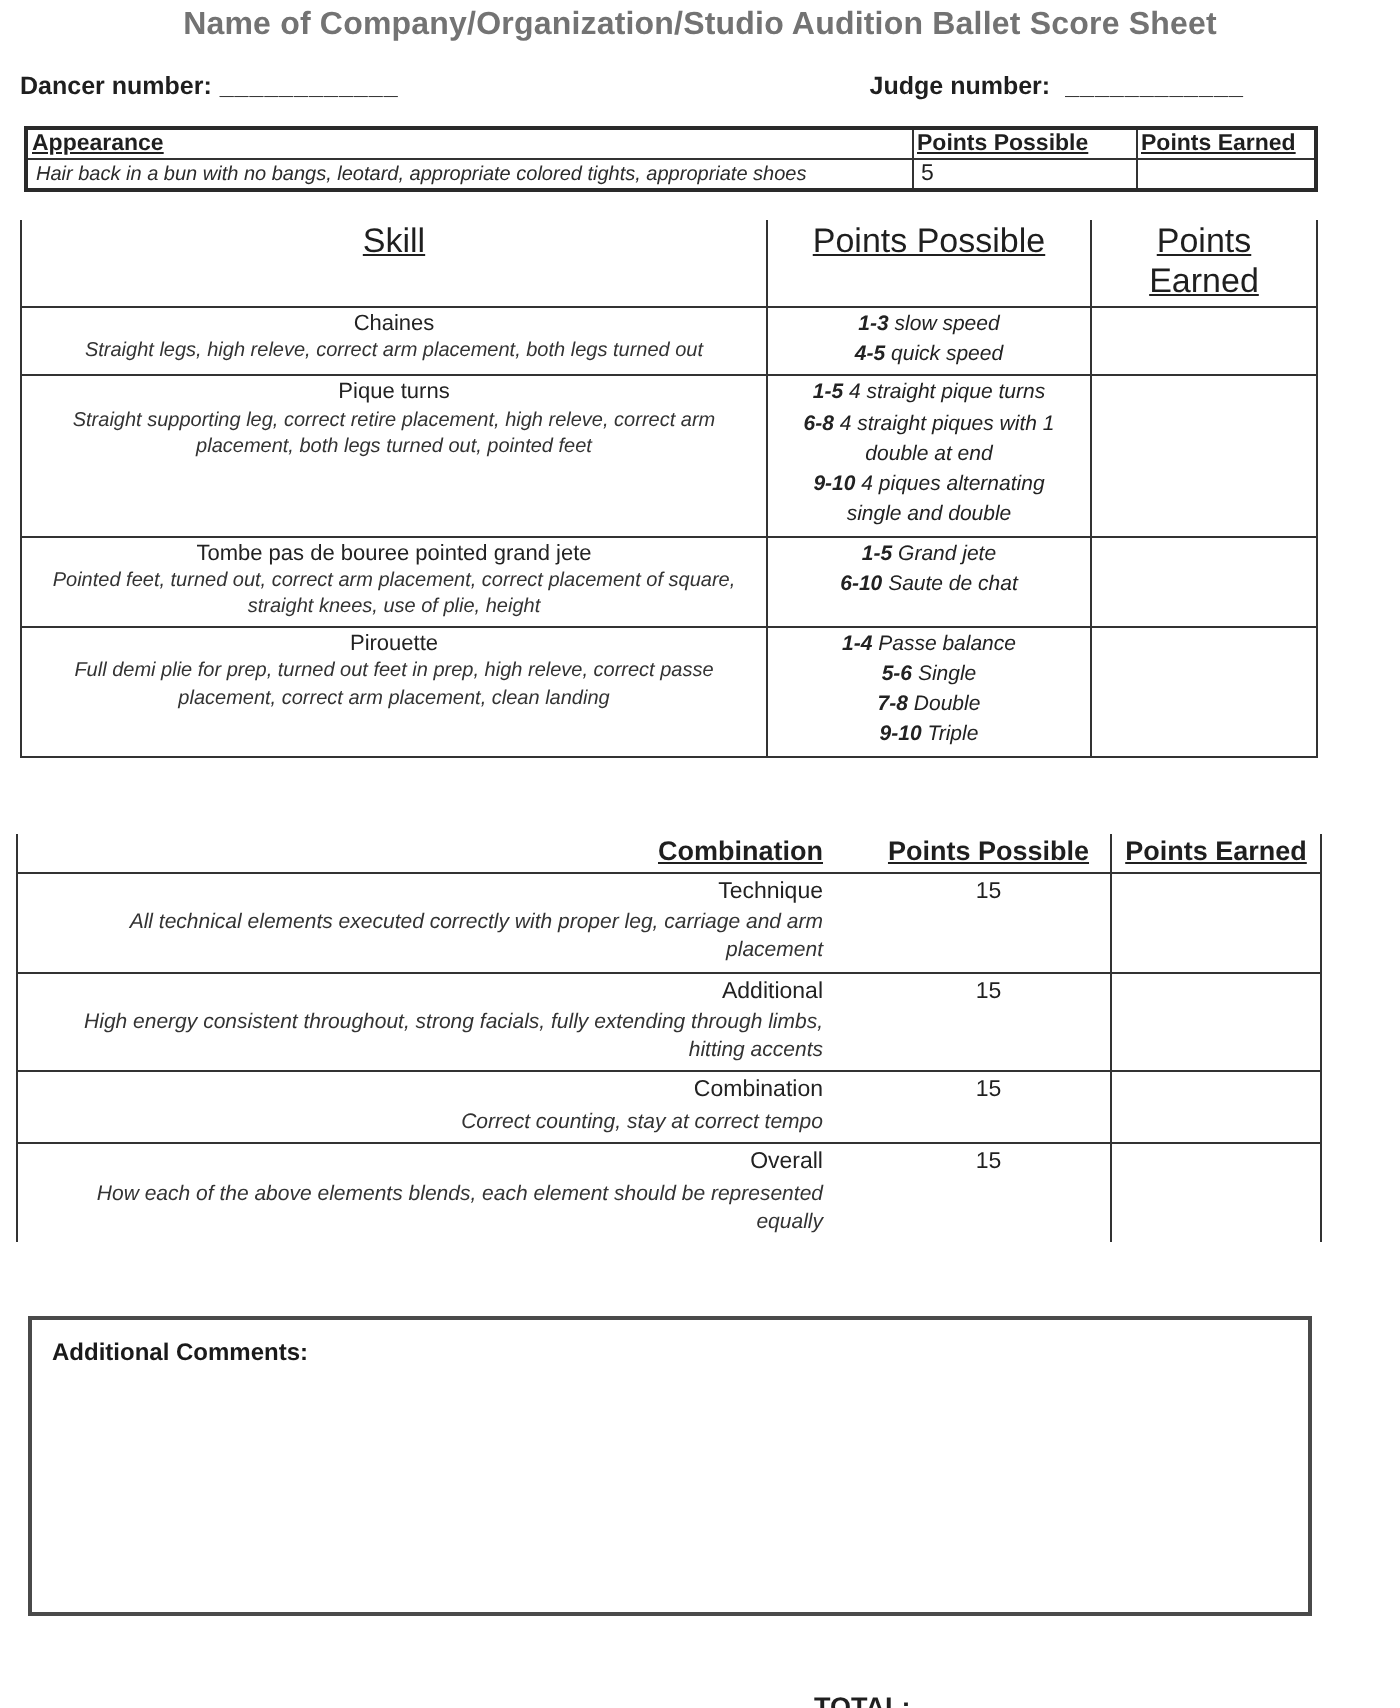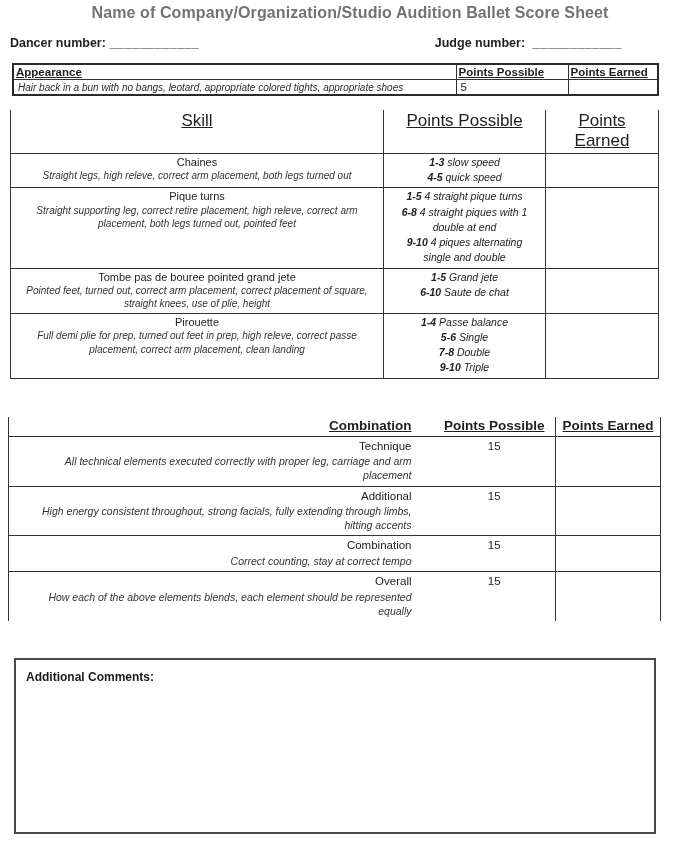--- a/index.html
+++ b/index.html
@@ -90,21 +90,21 @@
   .combo-table .c3 { border-left: 1px solid #333; border-right: 1px solid #333; }
   .combo-table tr.last-row td { border-bottom: none; }
   .combo-table .combo-name { font-size: 11.5px; line-height: 1.35; color: #222; }
   .combo-table .row-desc { font-size: 10.5px; }
   .combo-table .pp-val { font-size: 11.5px; line-height: 1.35; }
 
   
   .comments-box {
     margin: 37px 0 0 14px;
     width: 642px;
-    height: 176px;
+    height: 150px;
     border: 2px solid #4a4a4a;
     padding: 7px 10px;
   }
   .comments-label { font-size: 12px; font-weight: 700; color: #1a1a1a; }
 
   
   .total-row {
     margin: 38px 0 0 407px;
     font-size: 13.5px;
     font-weight: 700;

